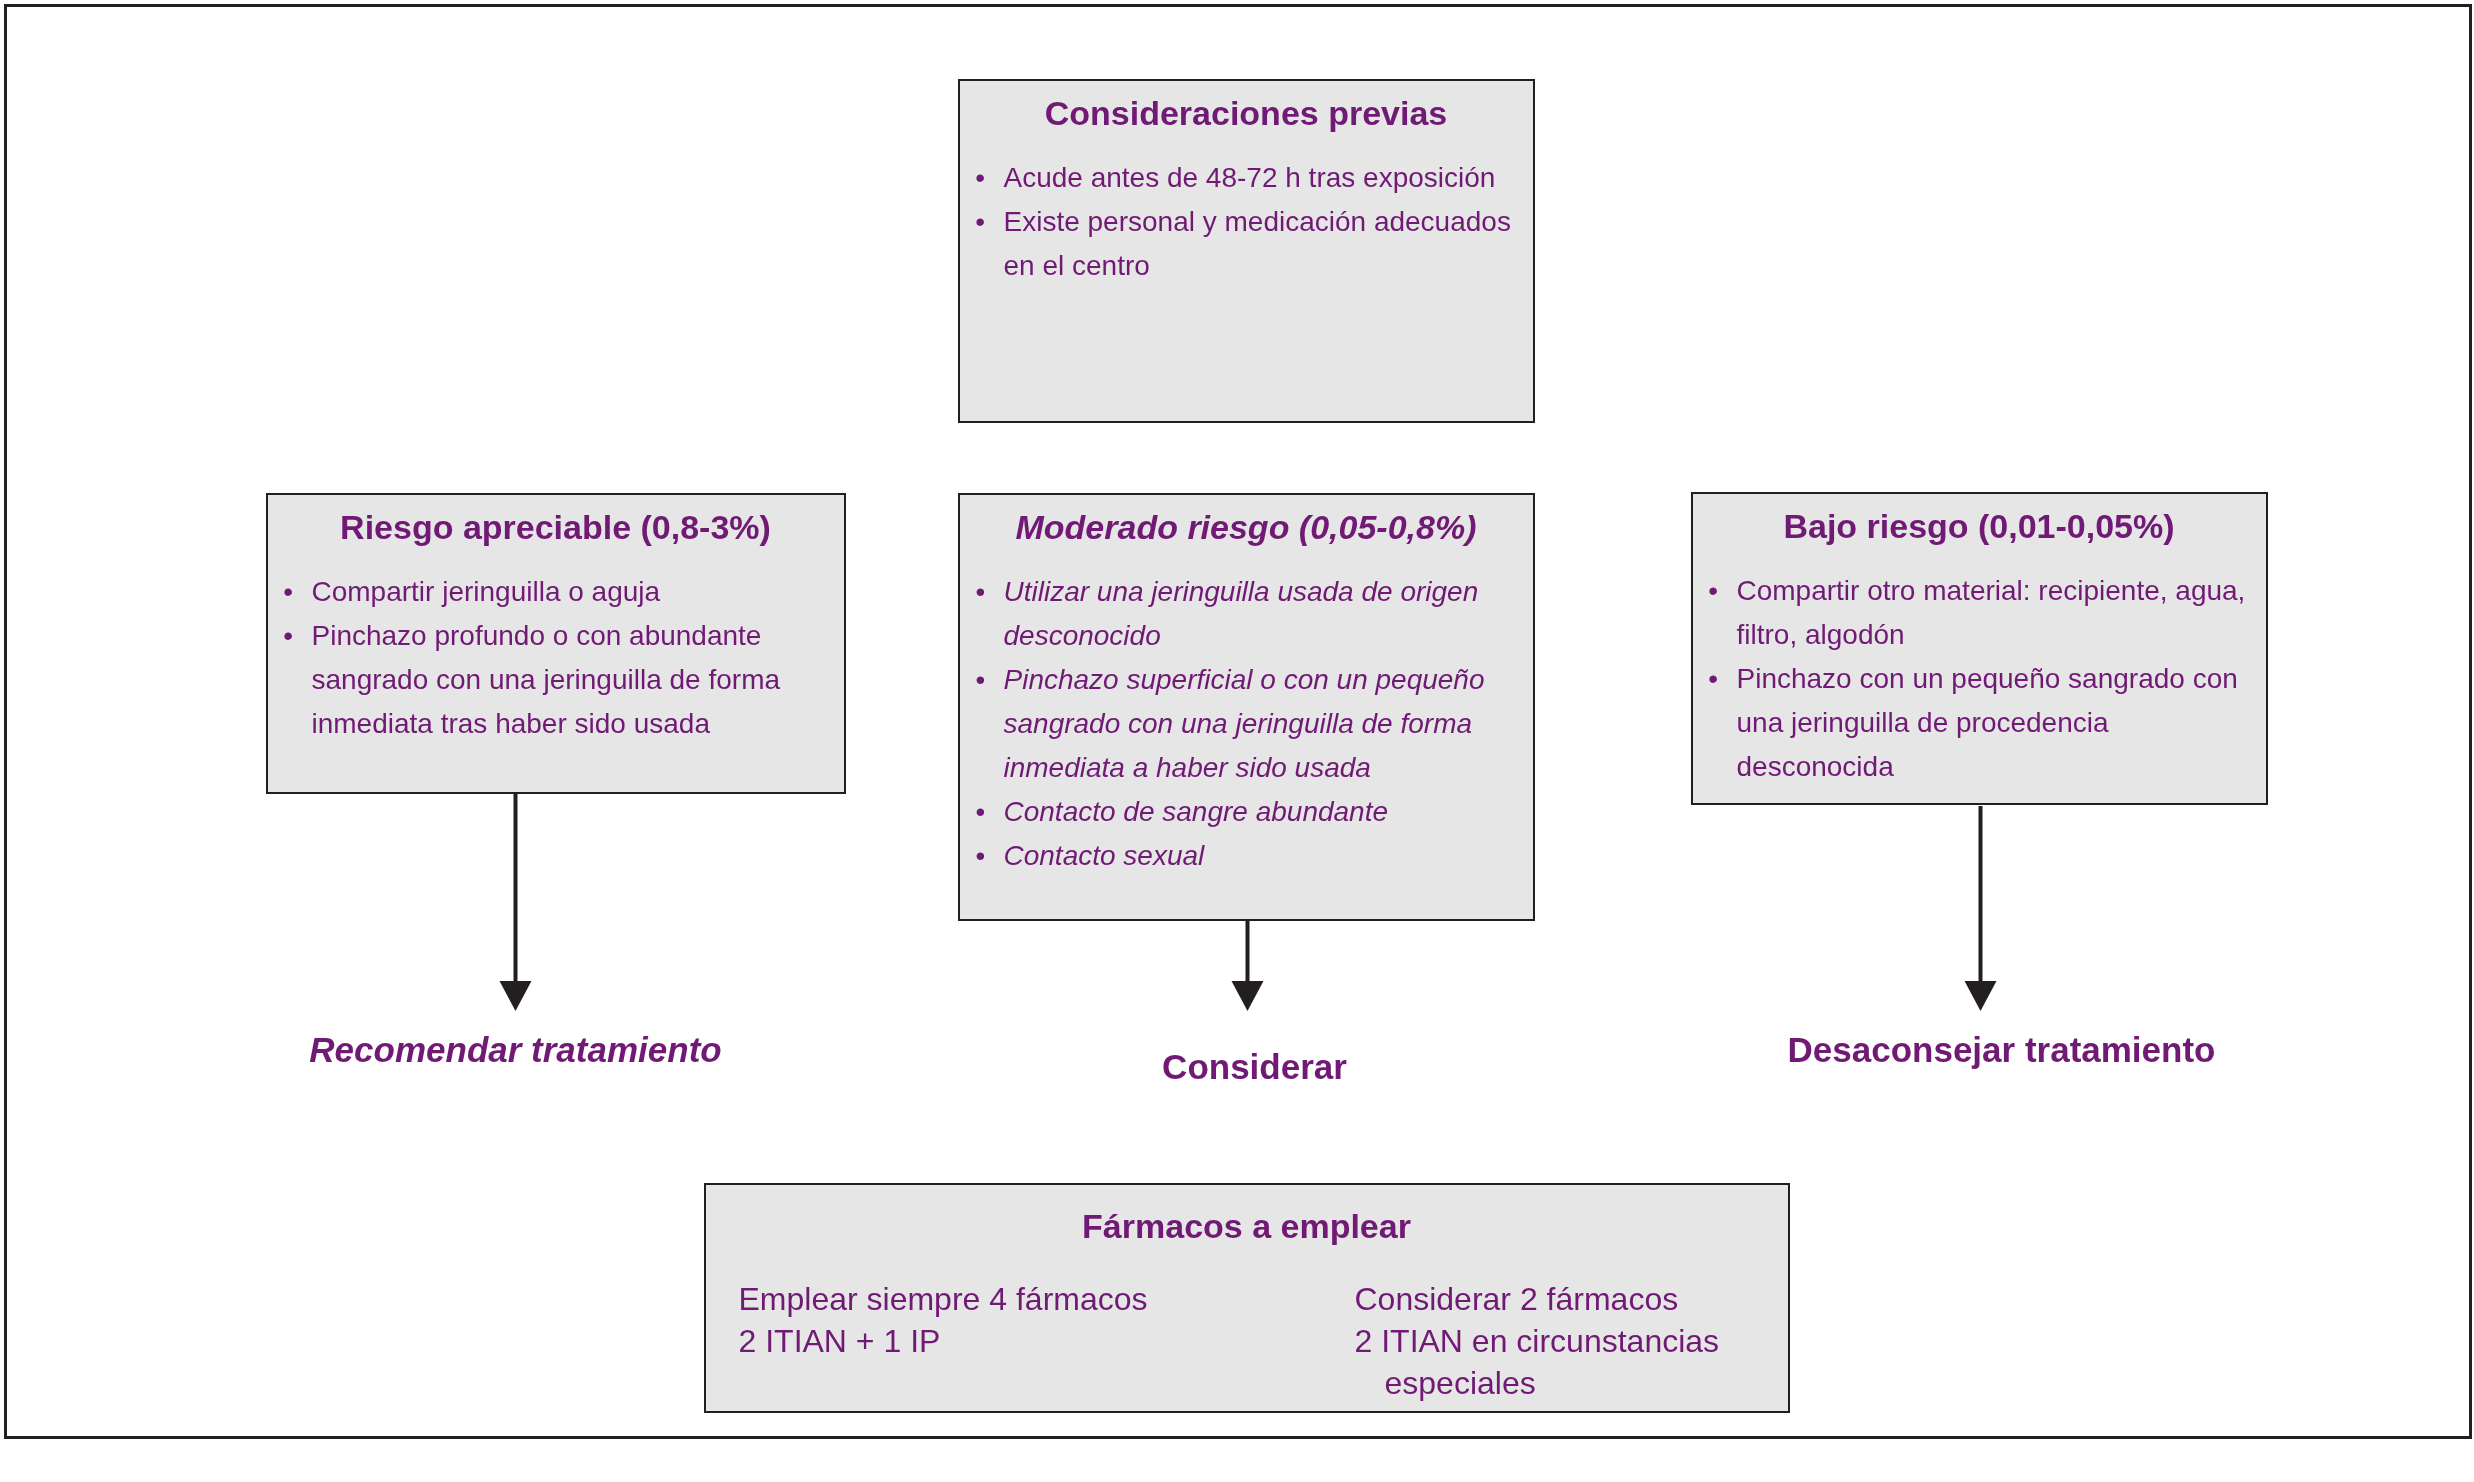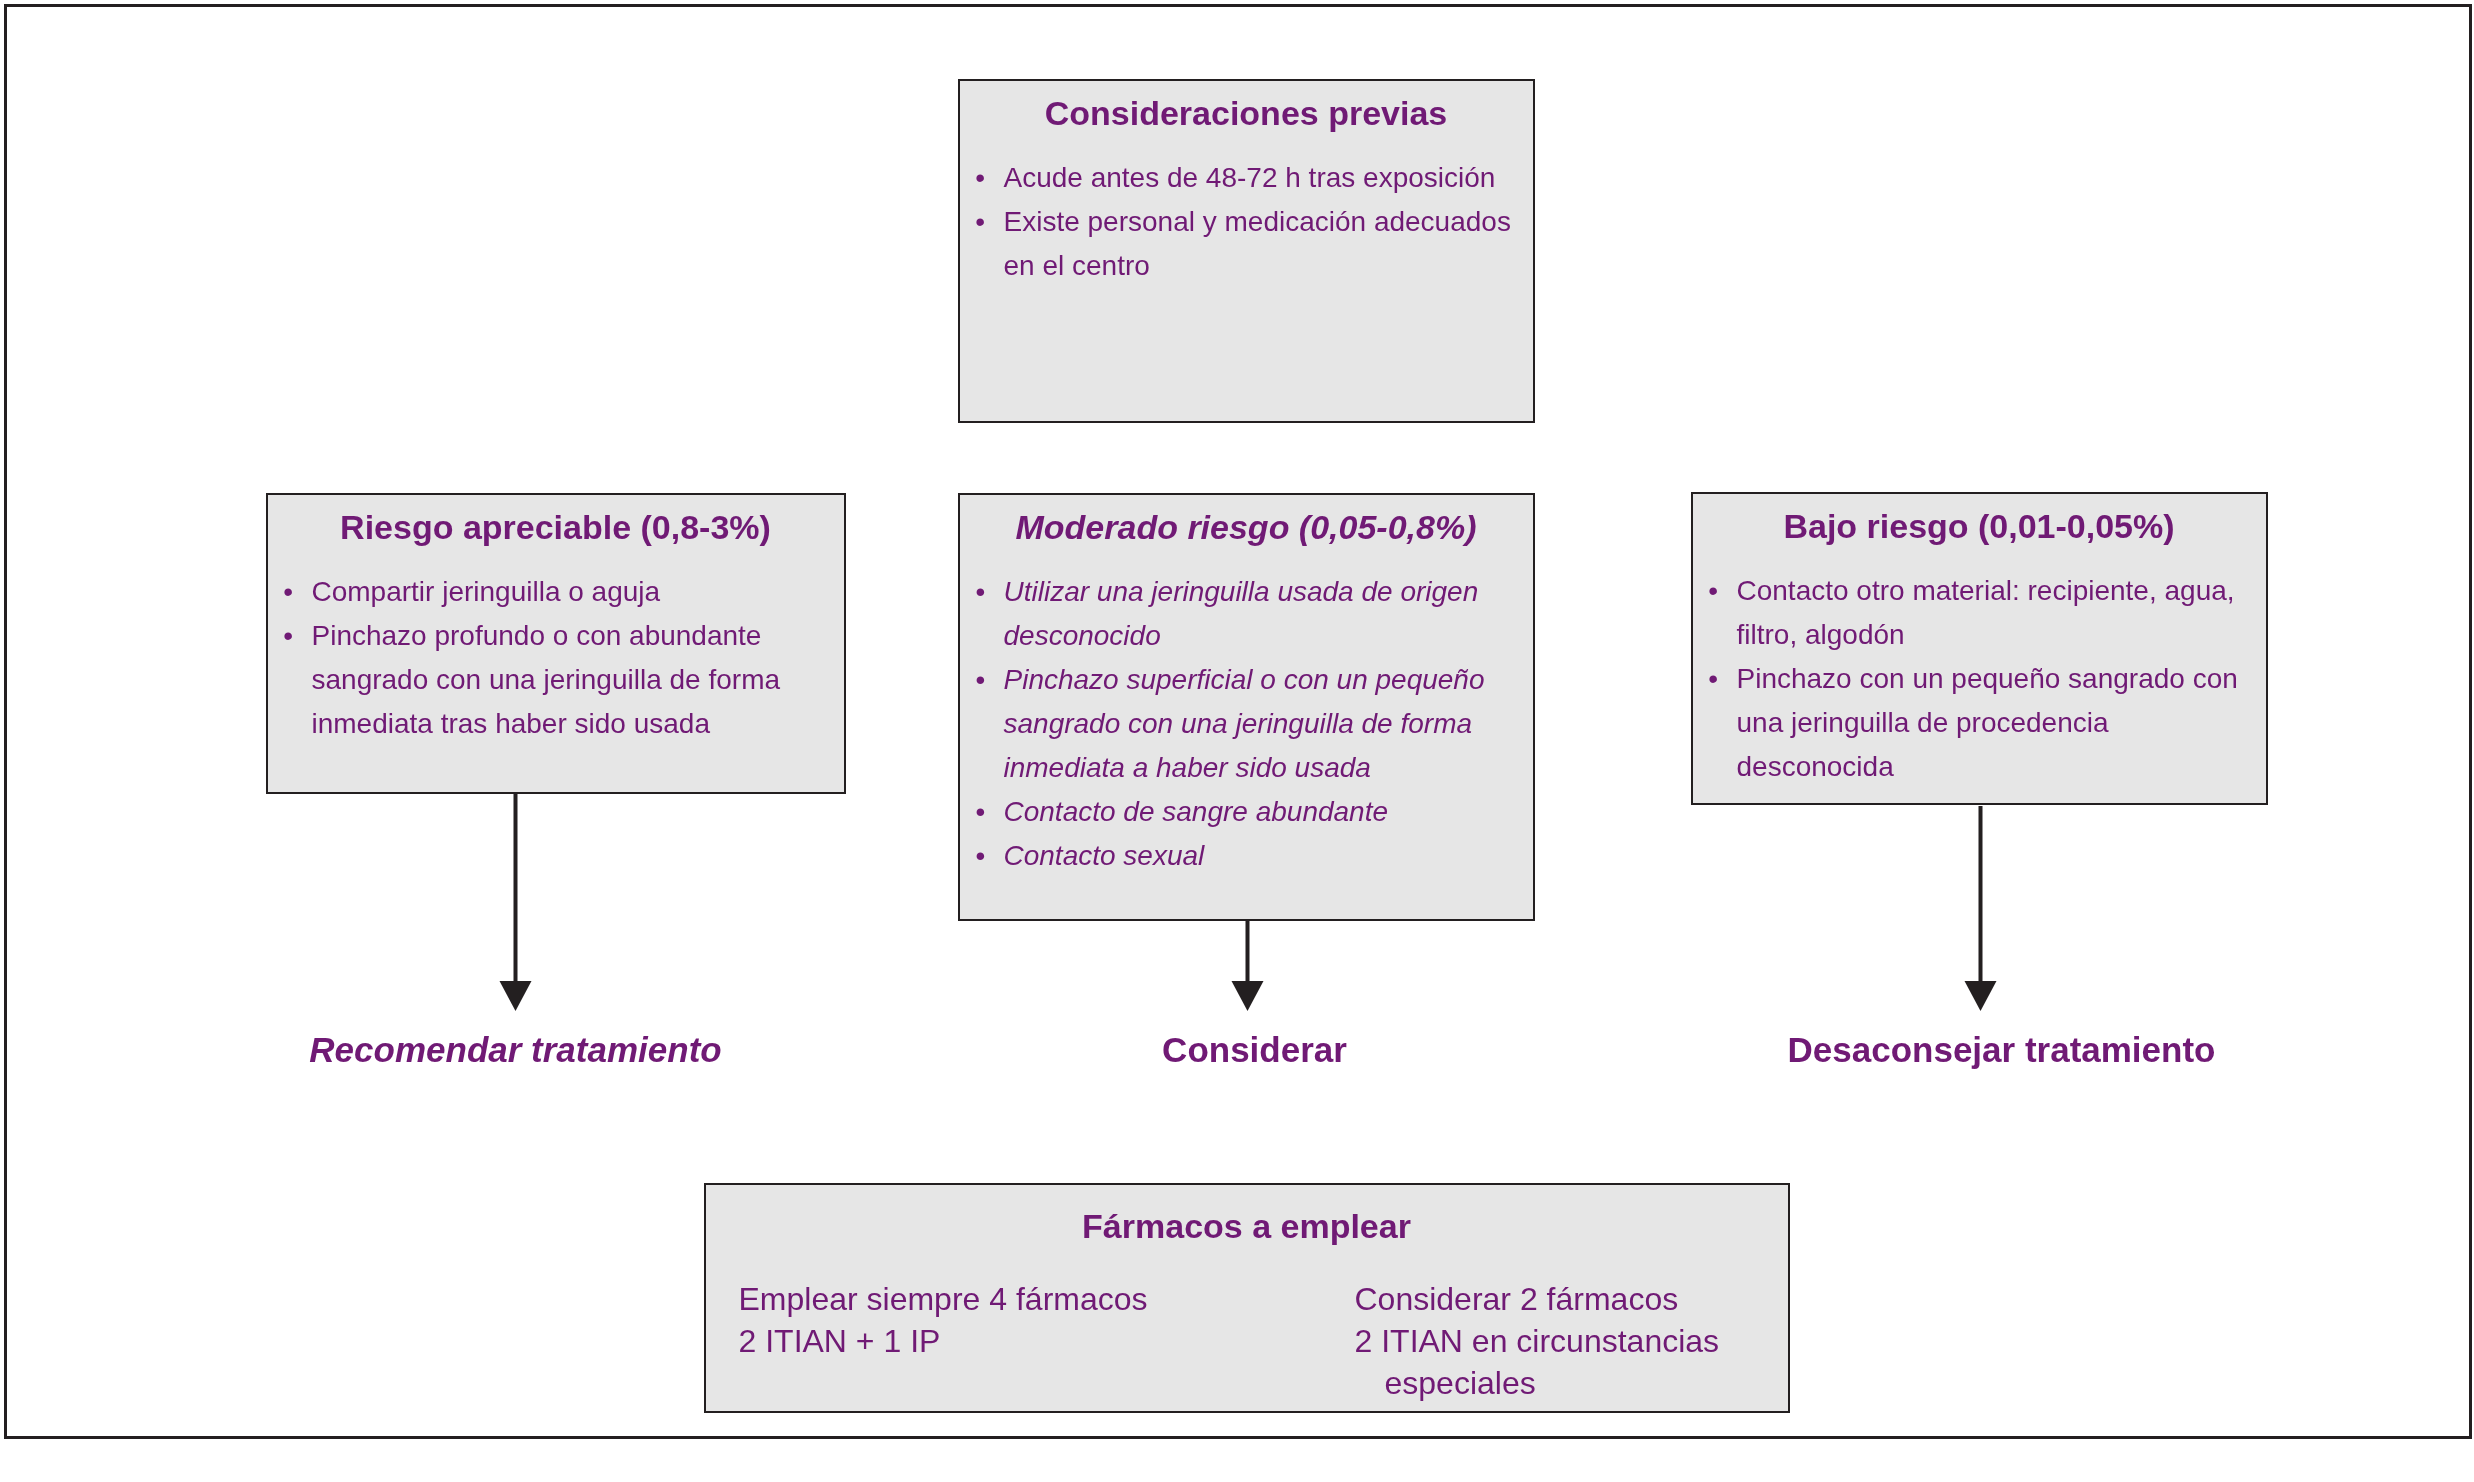--- a/index.html
+++ b/index.html
@@ -46,21 +46,21 @@
   #box-moderado{left:951px;top:486px;width:577px;height:428px;font-style:italic;}
   #box-bajo{left:1684px;top:485px;width:577px;height:313px;}
   #box-farmacos{left:697px;top:1176px;width:1086px;height:230px;}
   #arrow-apreciable{left:509px;top:787px;}
   #arrow-apreciable .line{height:187px;}
   #arrow-moderado{left:1241px;top:914px;}
   #arrow-moderado .line{height:60px;}
   #arrow-bajo{left:1974px;top:799px;}
   #arrow-bajo .line{height:175px;}
   #outcome-apreciable{left:509px;font-style:italic;}
-  #outcome-moderado{left:1248px;}
+  #outcome-moderado{left:1248px;margin-top:17px;}
   #outcome-bajo{left:1995px;}
   
   #box-farmacos h3{margin-top:22px;}
   .drug-cols{
     display:flex;margin:33px 0 0 33px;font-size:32px;line-height:42px;
   }
   .drug-col-left{width:616px;flex:0 0 auto;}
   .drug-col-right{flex:1 1 auto;}
   .drug-line{white-space:nowrap;}
   .drug-line.indented{margin-left:30px;}
@@ -93,21 +93,21 @@
         <li>Utilizar una jeringuilla usada de origen desconocido</li>
         <li>Pinchazo superficial o con un pequeño sangrado con una jeringuilla de forma inmediata a haber sido usada</li>
         <li>Contacto de sangre abundante</li>
         <li>Contacto sexual</li>
       </ul>
     </section>
 
     <section class="box" id="box-bajo">
       <h3>Bajo riesgo (0,01-0,05%)</h3>
       <ul>
-        <li>Contacto otro material: recipiente, agua, filtro, algodón</li>
+        <li>Compartir otro material: recipiente, agua, filtro, algodón</li>
         <li>Pinchazo con un pequeño sangrado con una jeringuilla de procedencia desconocida</li>
       </ul>
     </section>
 
     <div class="arrow" id="arrow-apreciable">
       <div class="line"></div>
       <div class="head"></div>
     </div>
     <div class="arrow" id="arrow-moderado">
       <div class="line"></div>

